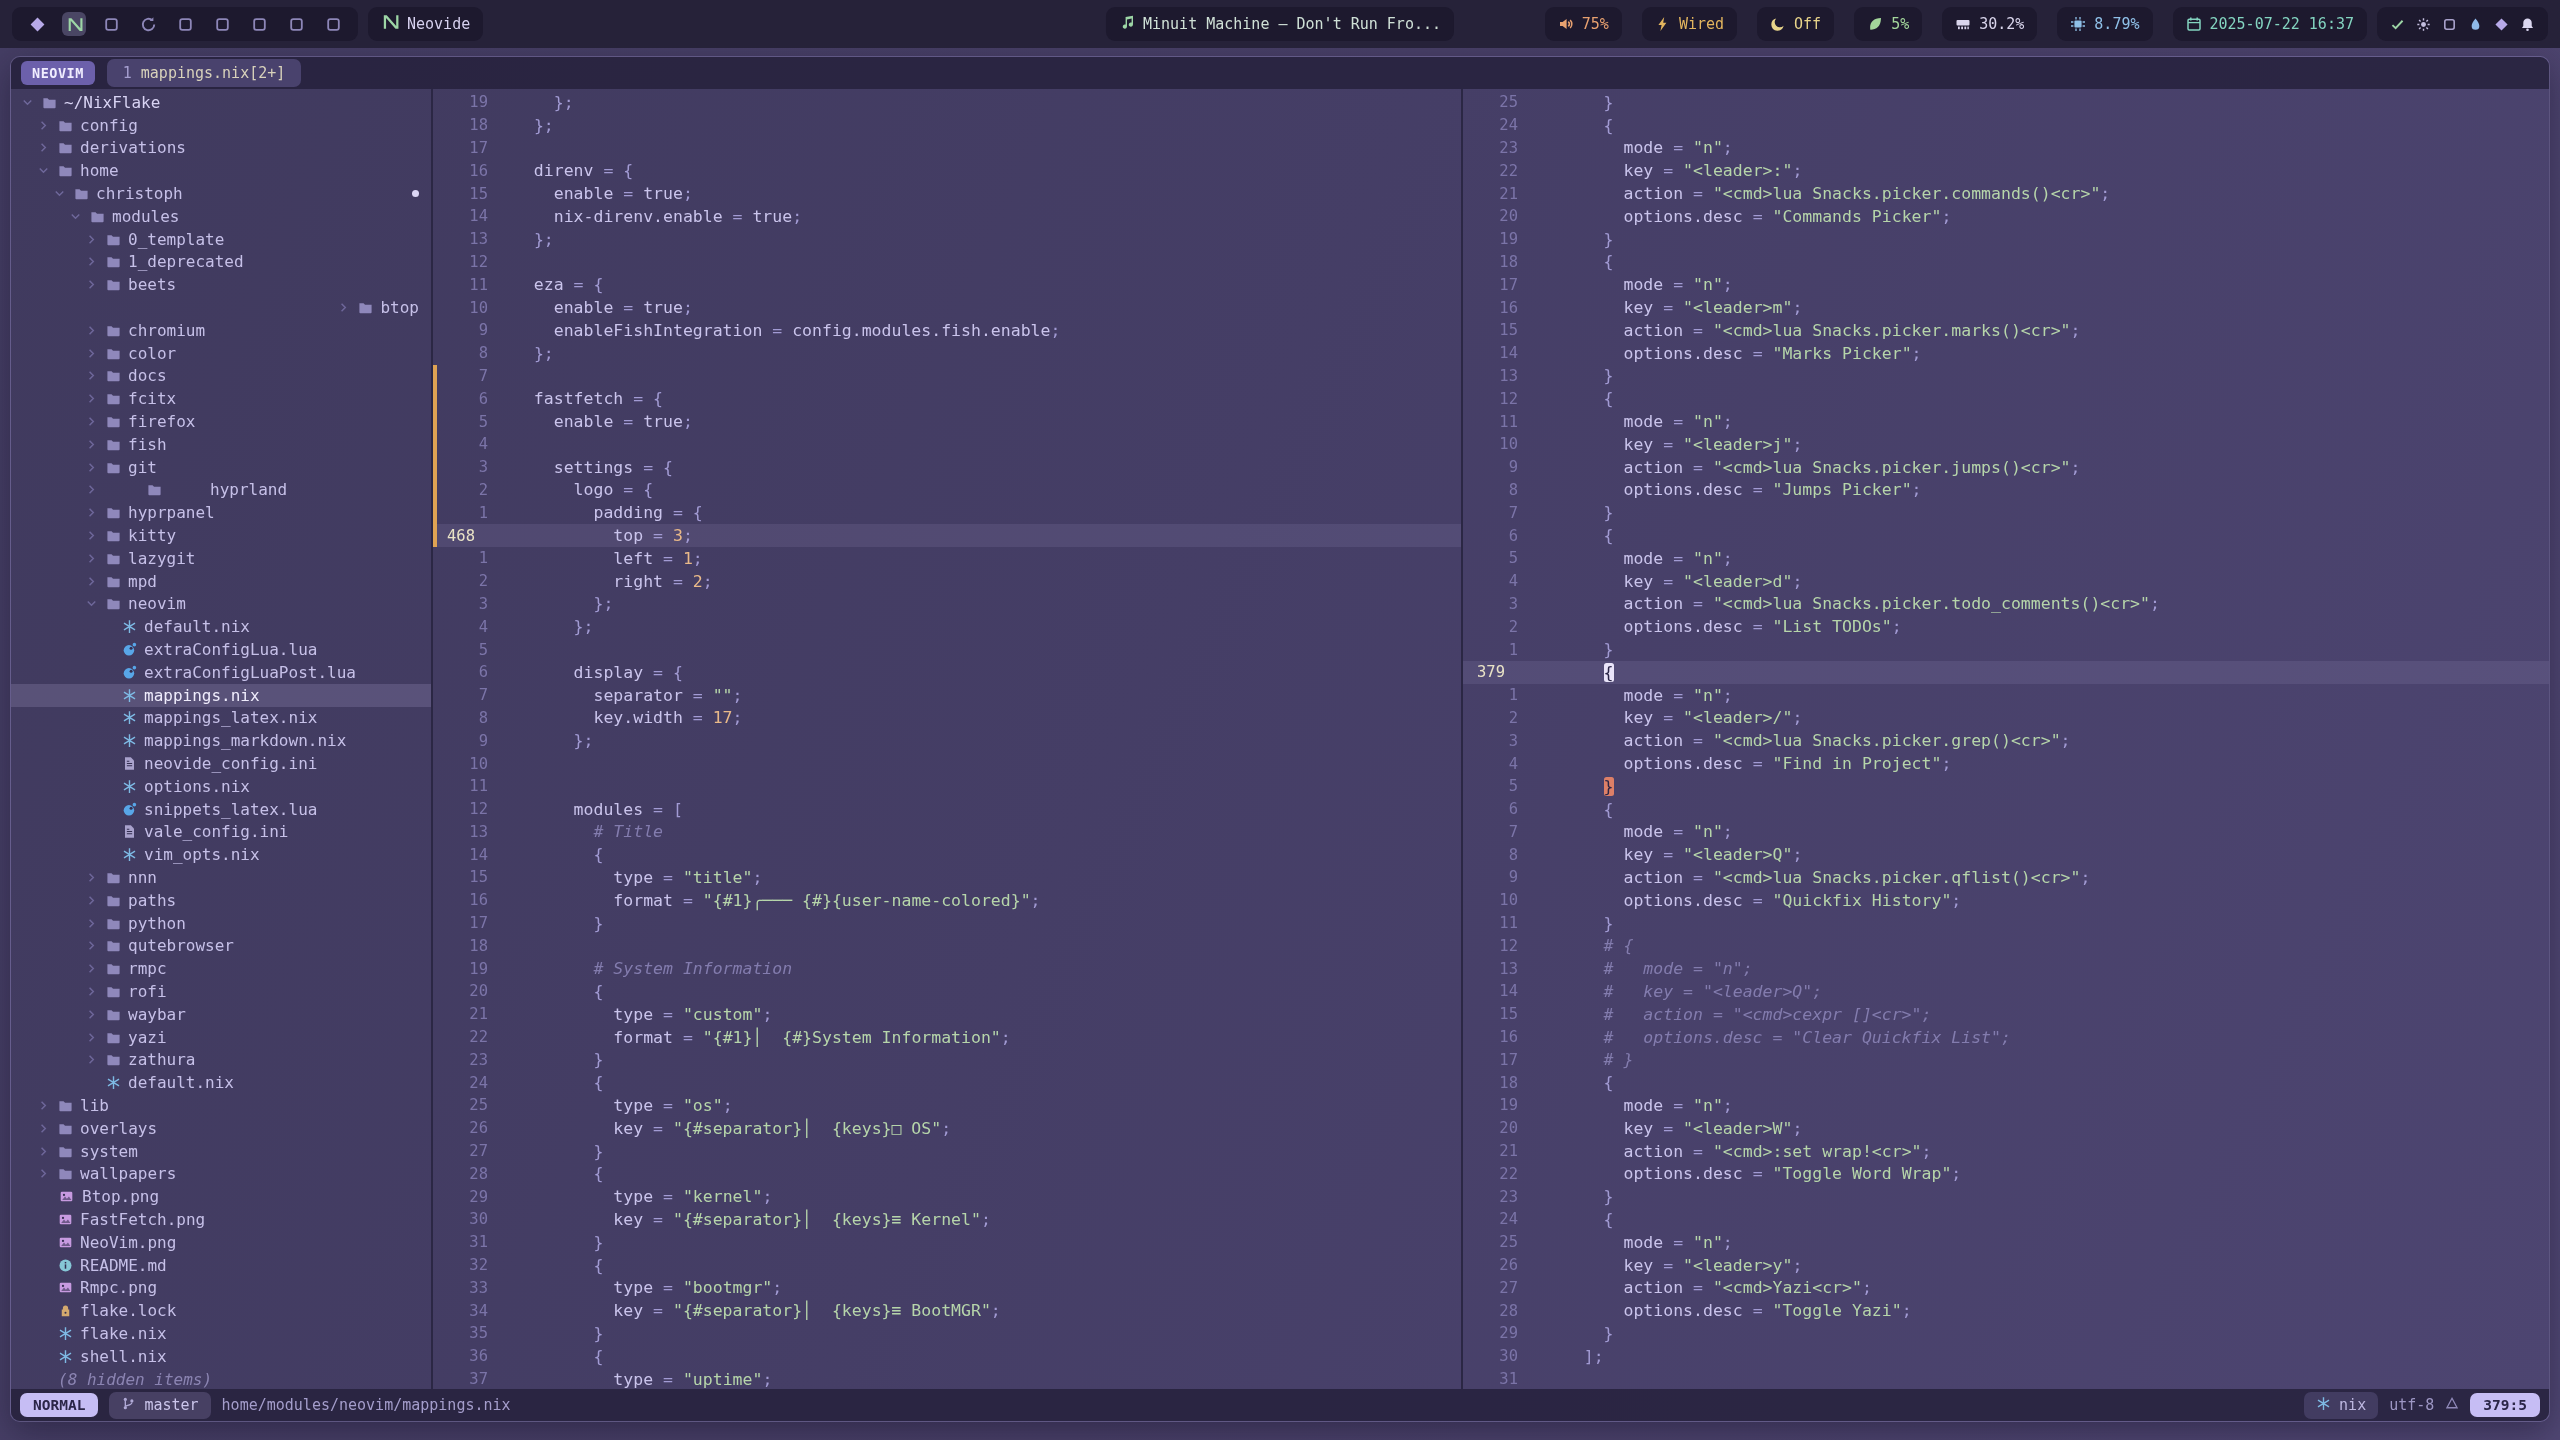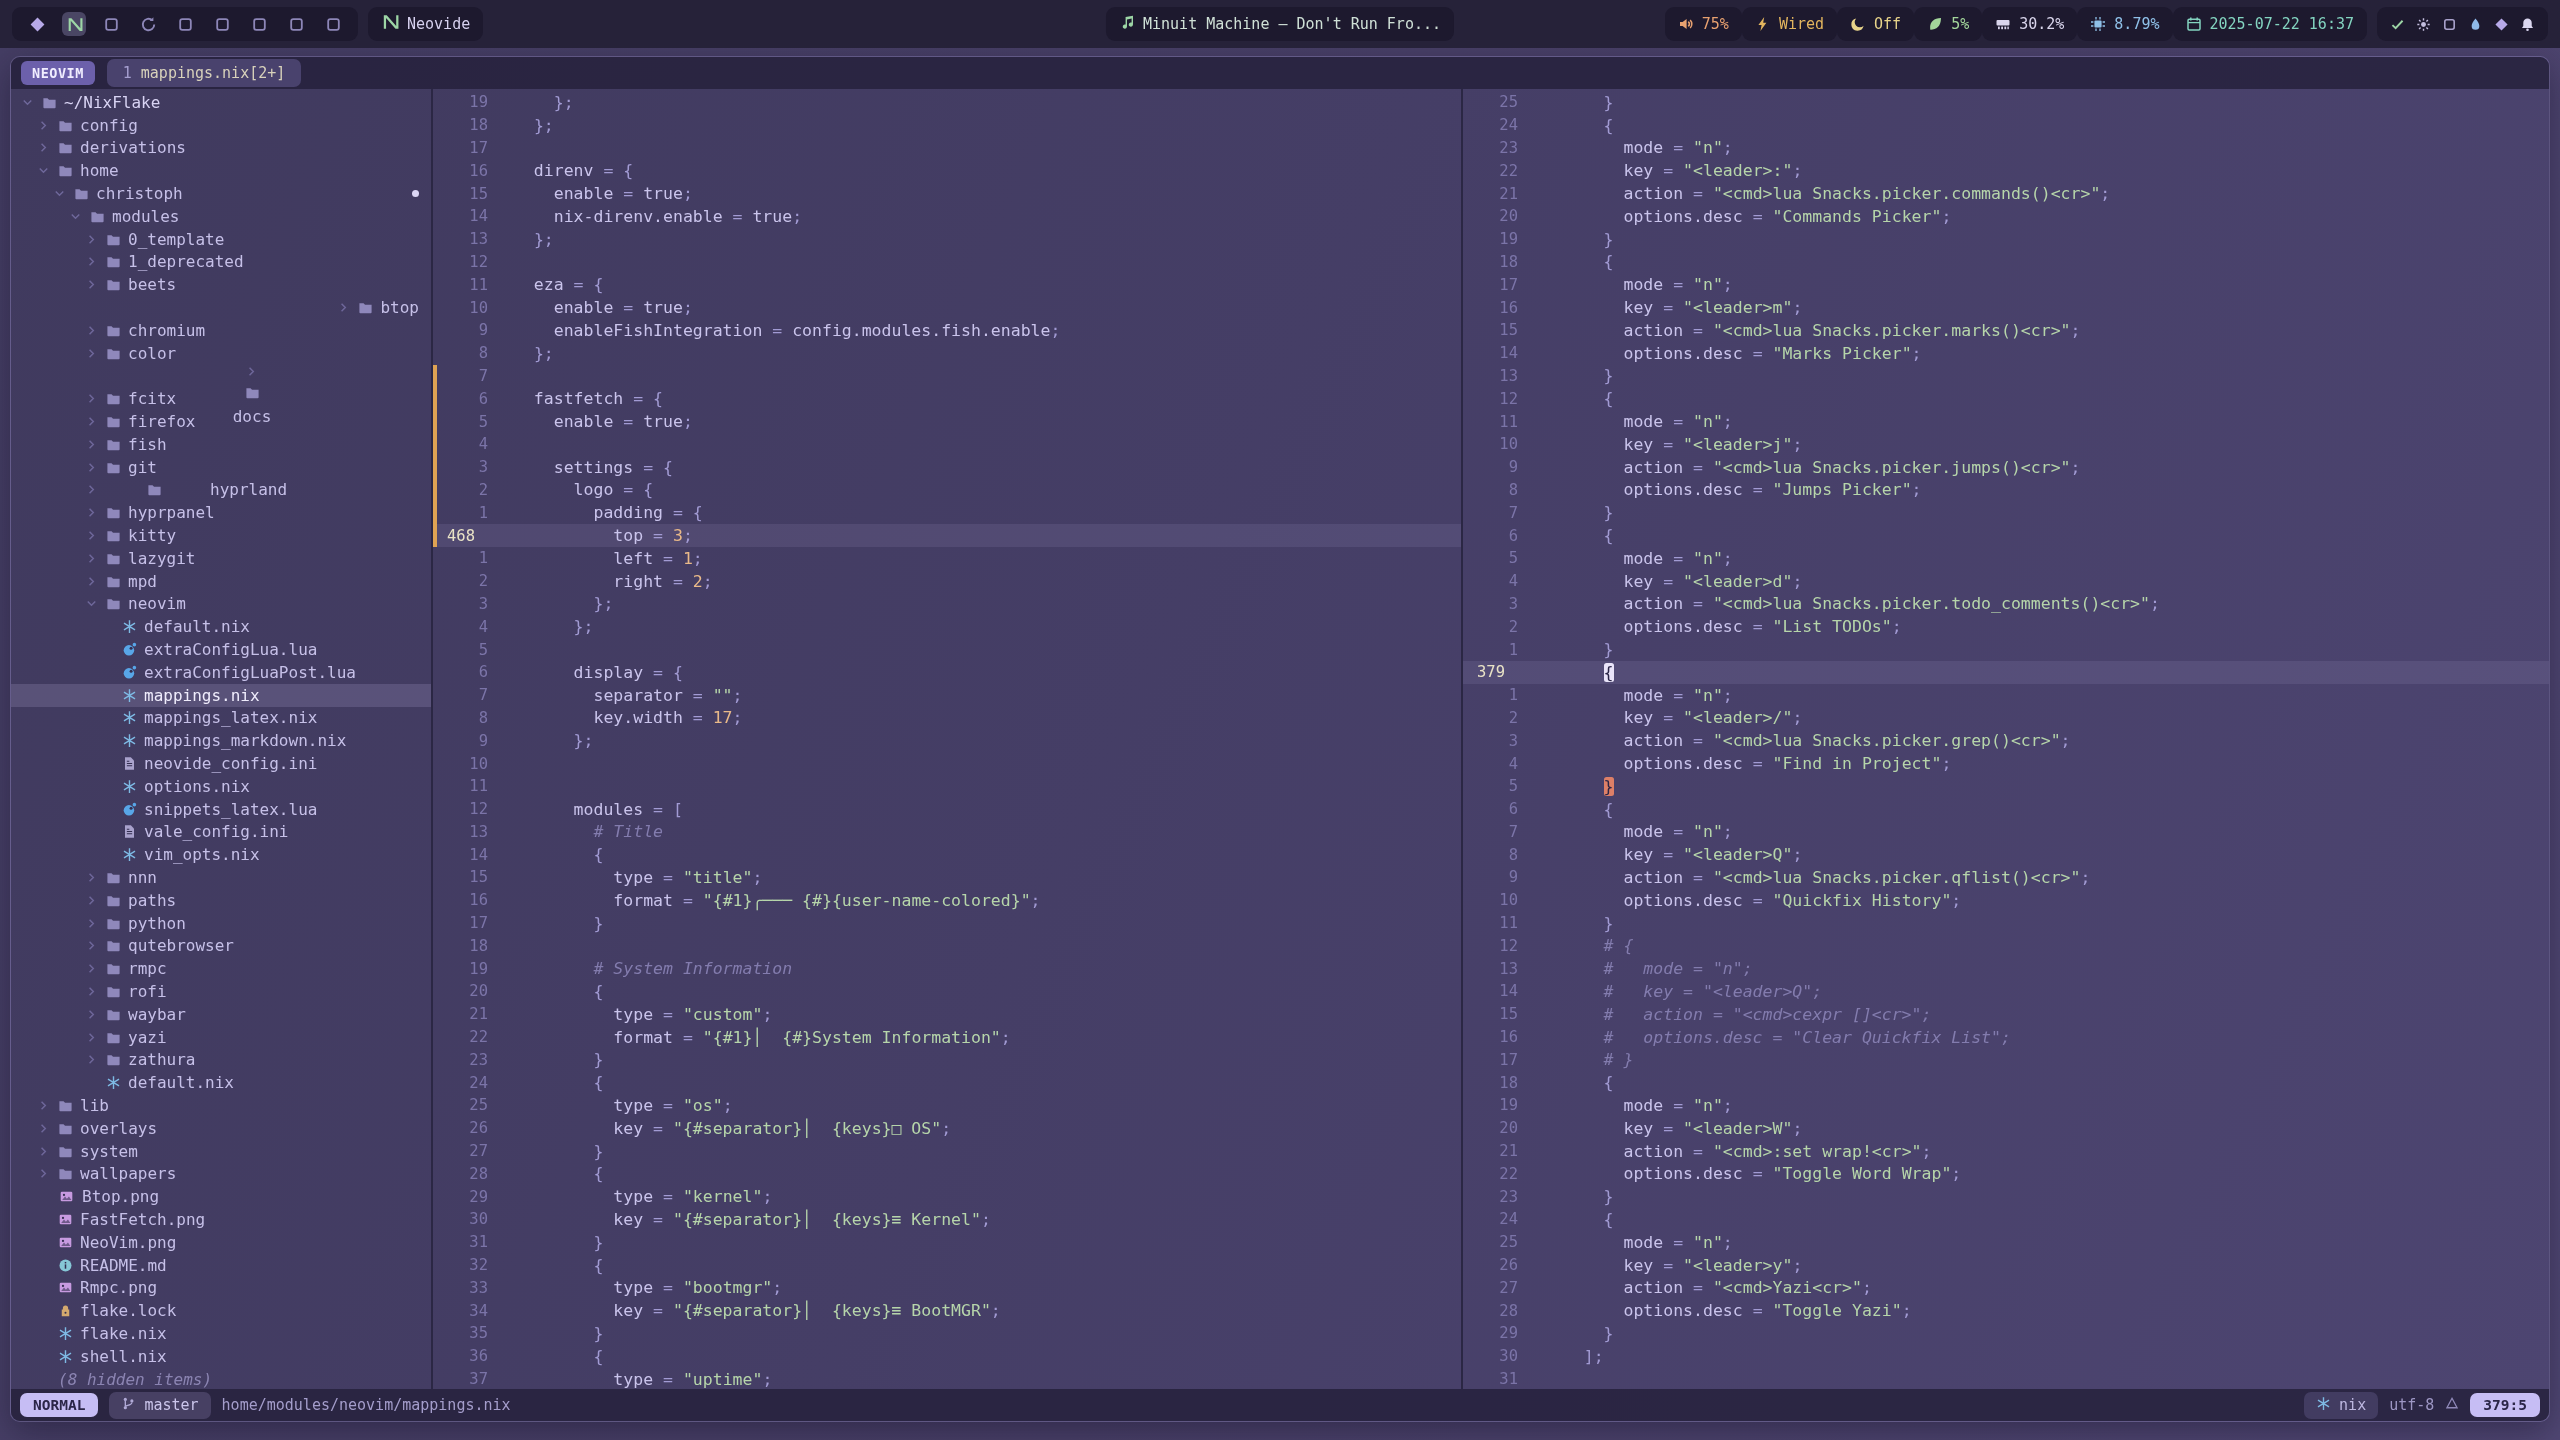--- a/index.html
+++ b/index.html
@@ -12,21 +12,21 @@
   .topbar{position:absolute;top:0;left:0;right:0;height:48px;background:var(--bar_bg,#262239);
           display:flex;align-items:center;padding:0 12px;box-sizing:border-box;z-index:5;}
   .bar-side{display:flex;align-items:center;gap:10px;}
   .bar-side.right{margin-left:auto;}
   .pill{display:flex;align-items:center;gap:8px;background:var(--pill_bg,#1d192e);
         border-radius:9px;height:34px;padding:0 13px;font-size:15px;color:#c9c3e8;}
   .ws-pill{gap:13px;}
   .ws{display:flex;align-items:center;justify-content:center;width:24px;height:24px;border-radius:6px;}
   .ws.active{background:rgba(195,186,240,.28);}
   .music-pill{position:absolute;left:50%;transform:translateX(-50%);color:#cfe0d6;}
-  .status-group{display:flex;gap:0;}
+  .status-group{display:flex;gap:20px;}
   .tray-pill{gap:11px;}
   .ic{display:inline-flex;align-items:center;justify-content:center;line-height:0;}
   .tray-ic{display:inline-flex;line-height:0;}
   .app-label{color:#d6d1ef;}
 
   
   .editor-window{position:absolute;left:10px;right:10px;top:56px;bottom:18px;display:flex;flex-direction:column;
         background:linear-gradient(115deg,var(--editor_bg_from,#403a5e) 0%,#453e66 45%,var(--editor_bg_to,#4d4571) 100%);
         border:1px solid rgba(178,168,226,.25);border-radius:10px;overflow:hidden;
         box-shadow:0 10px 34px rgba(20,16,40,.45);}
@@ -475,21 +475,21 @@
                 </svg>
               </span>
             </span>
             <span class="ic" style="color: rgb(143, 136, 187);">
               <svg viewBox="0 0 16 16" width="15" height="15" fill="currentColor">
                 <path d="M1.5 3.4h4.4l1.6 1.7h7v8a1 1 0 0 1-1 1h-11a1 1 0 0 1-1-1z"></path>
               </svg>
             </span>
             <span class="tlabel">color</span>
           </div>
-          <div class="trow" style="padding-left: 74px; flex-direction: column;">
+          <div class="trow" style="padding-left: 74px;">
             <span class="exp">
               <span class="ic" style="color: rgb(110, 103, 154);">
                 <svg viewBox="0 0 16 16" width="13" height="13" fill="currentColor">
                   <path d="M5.6 3.4 10.2 8l-4.6 4.6" fill="none" stroke="currentColor" stroke-width="1.8"></path>
                 </svg>
               </span>
             </span>
             <span class="ic" style="color: rgb(143, 136, 187);">
               <svg viewBox="0 0 16 16" width="15" height="15" fill="currentColor">
                 <path d="M1.5 3.4h4.4l1.6 1.7h7v8a1 1 0 0 1-1 1h-11a1 1 0 0 1-1-1z"></path>

